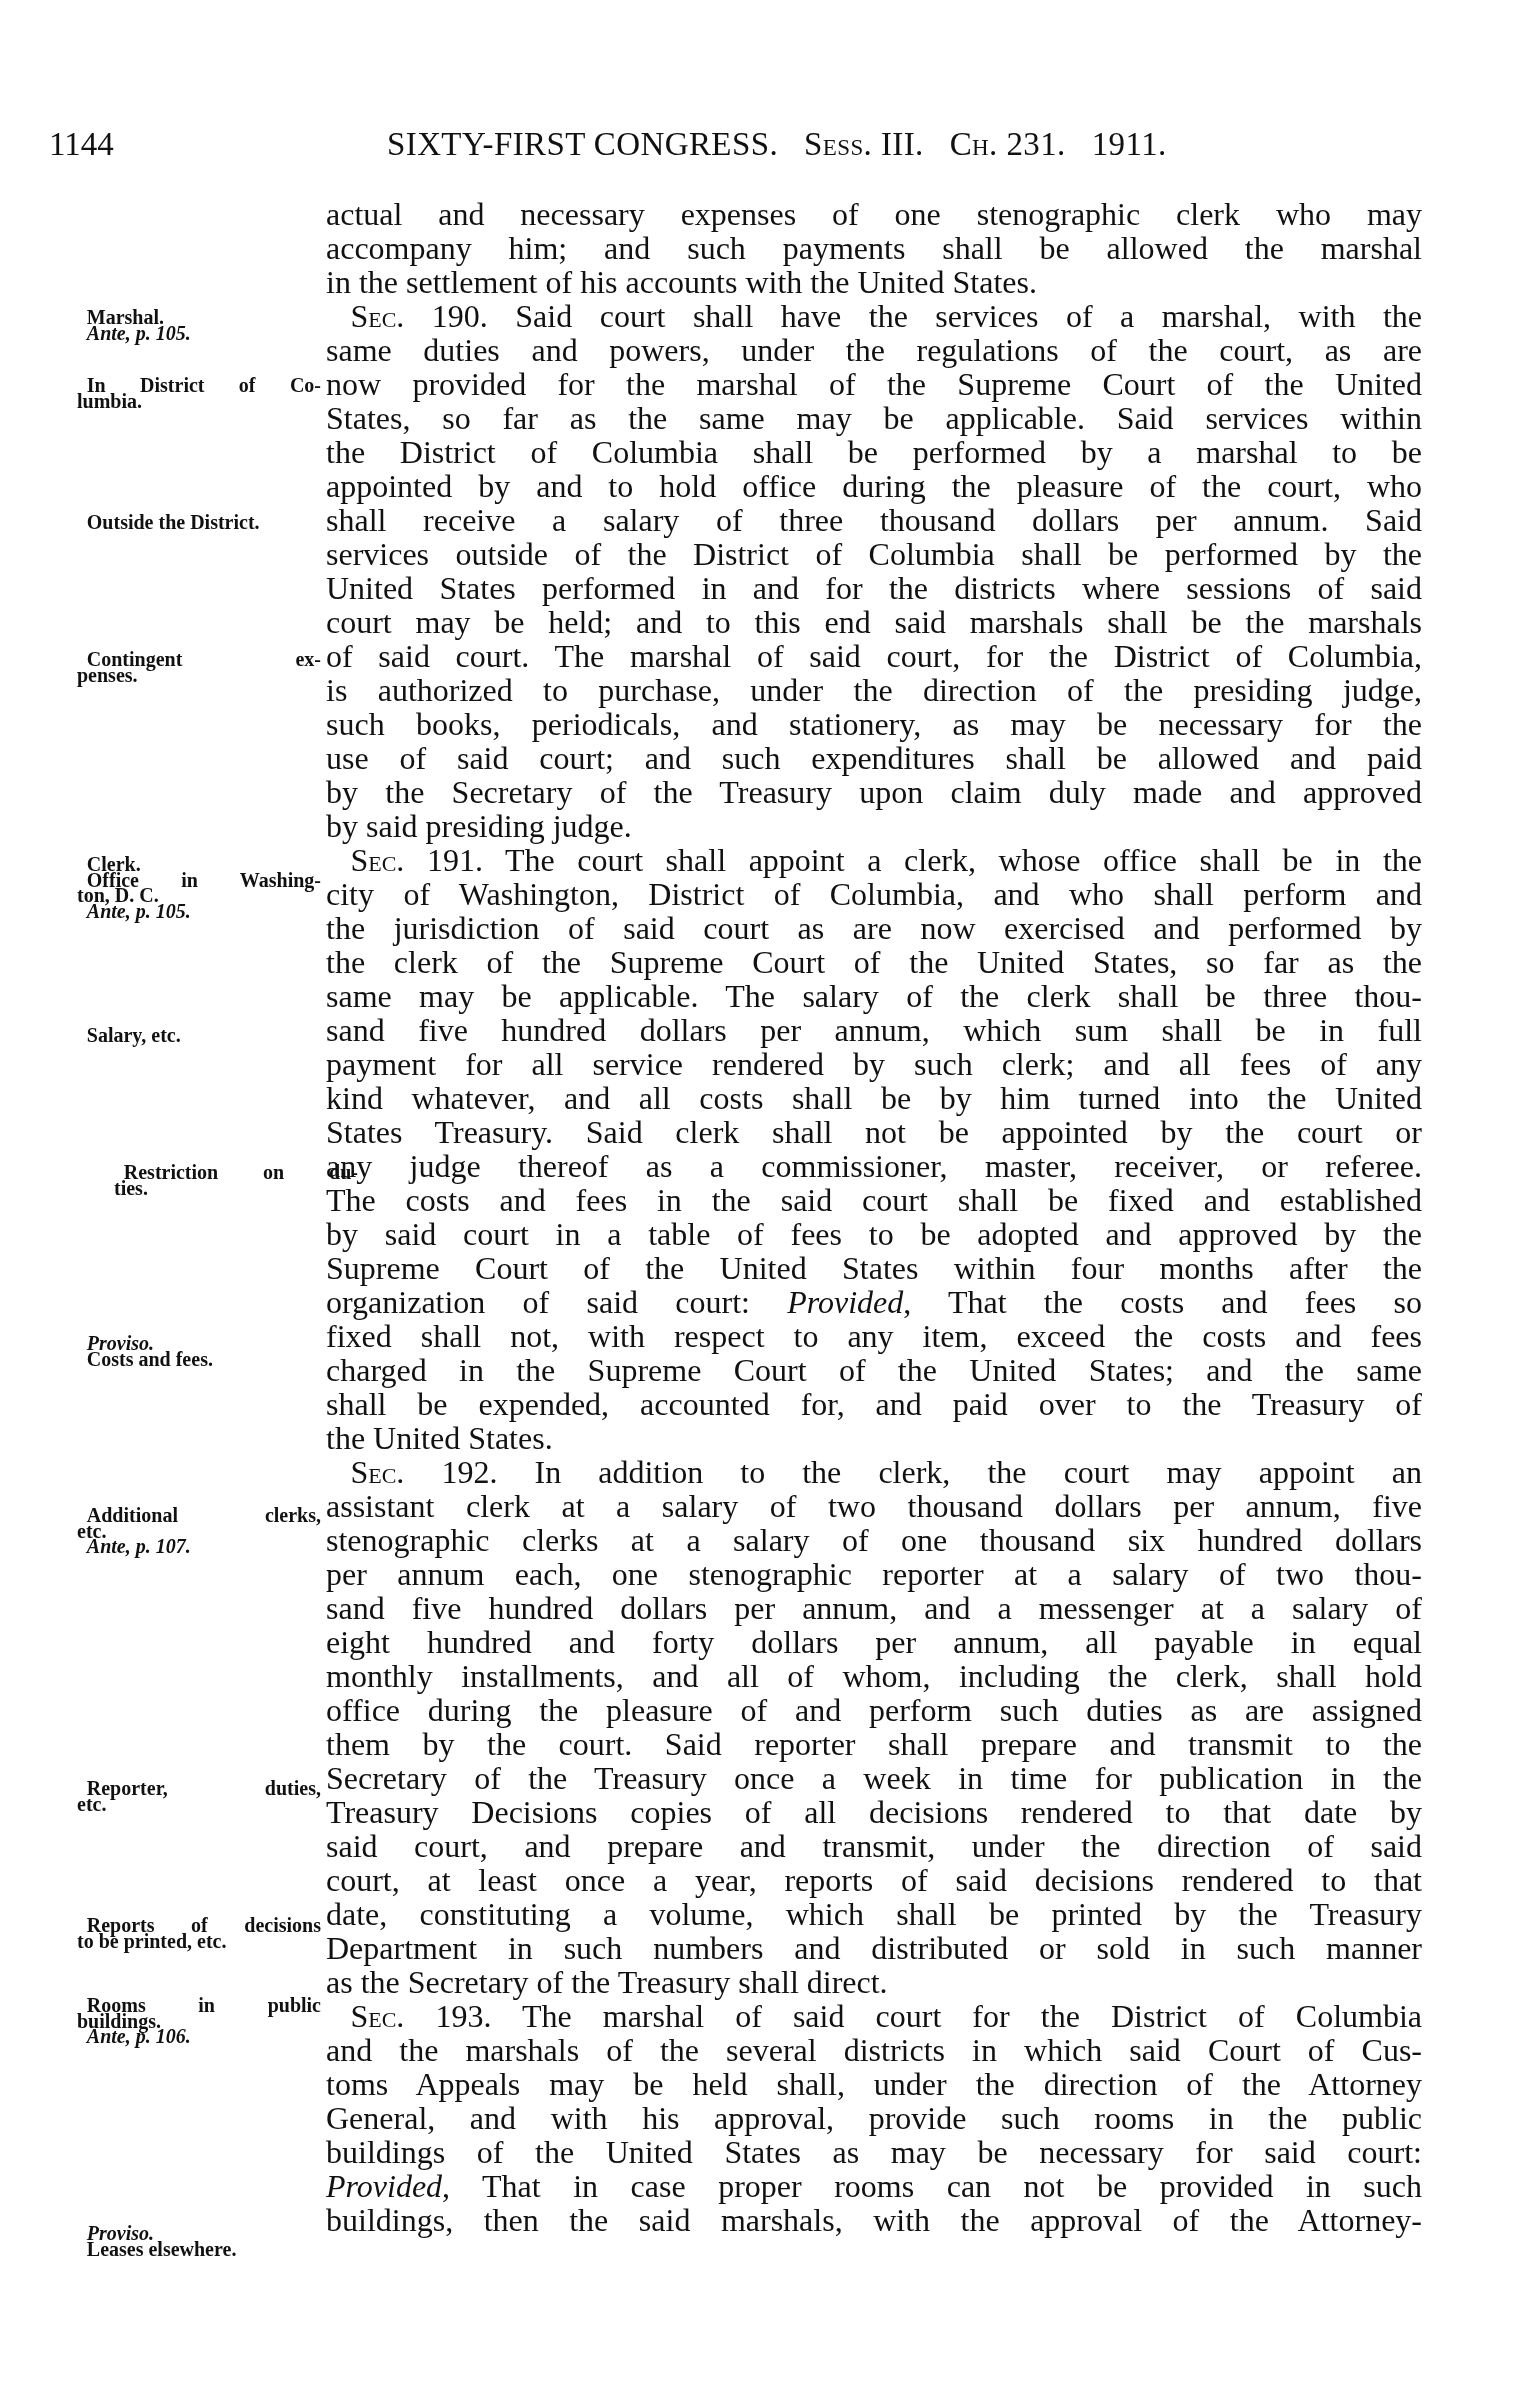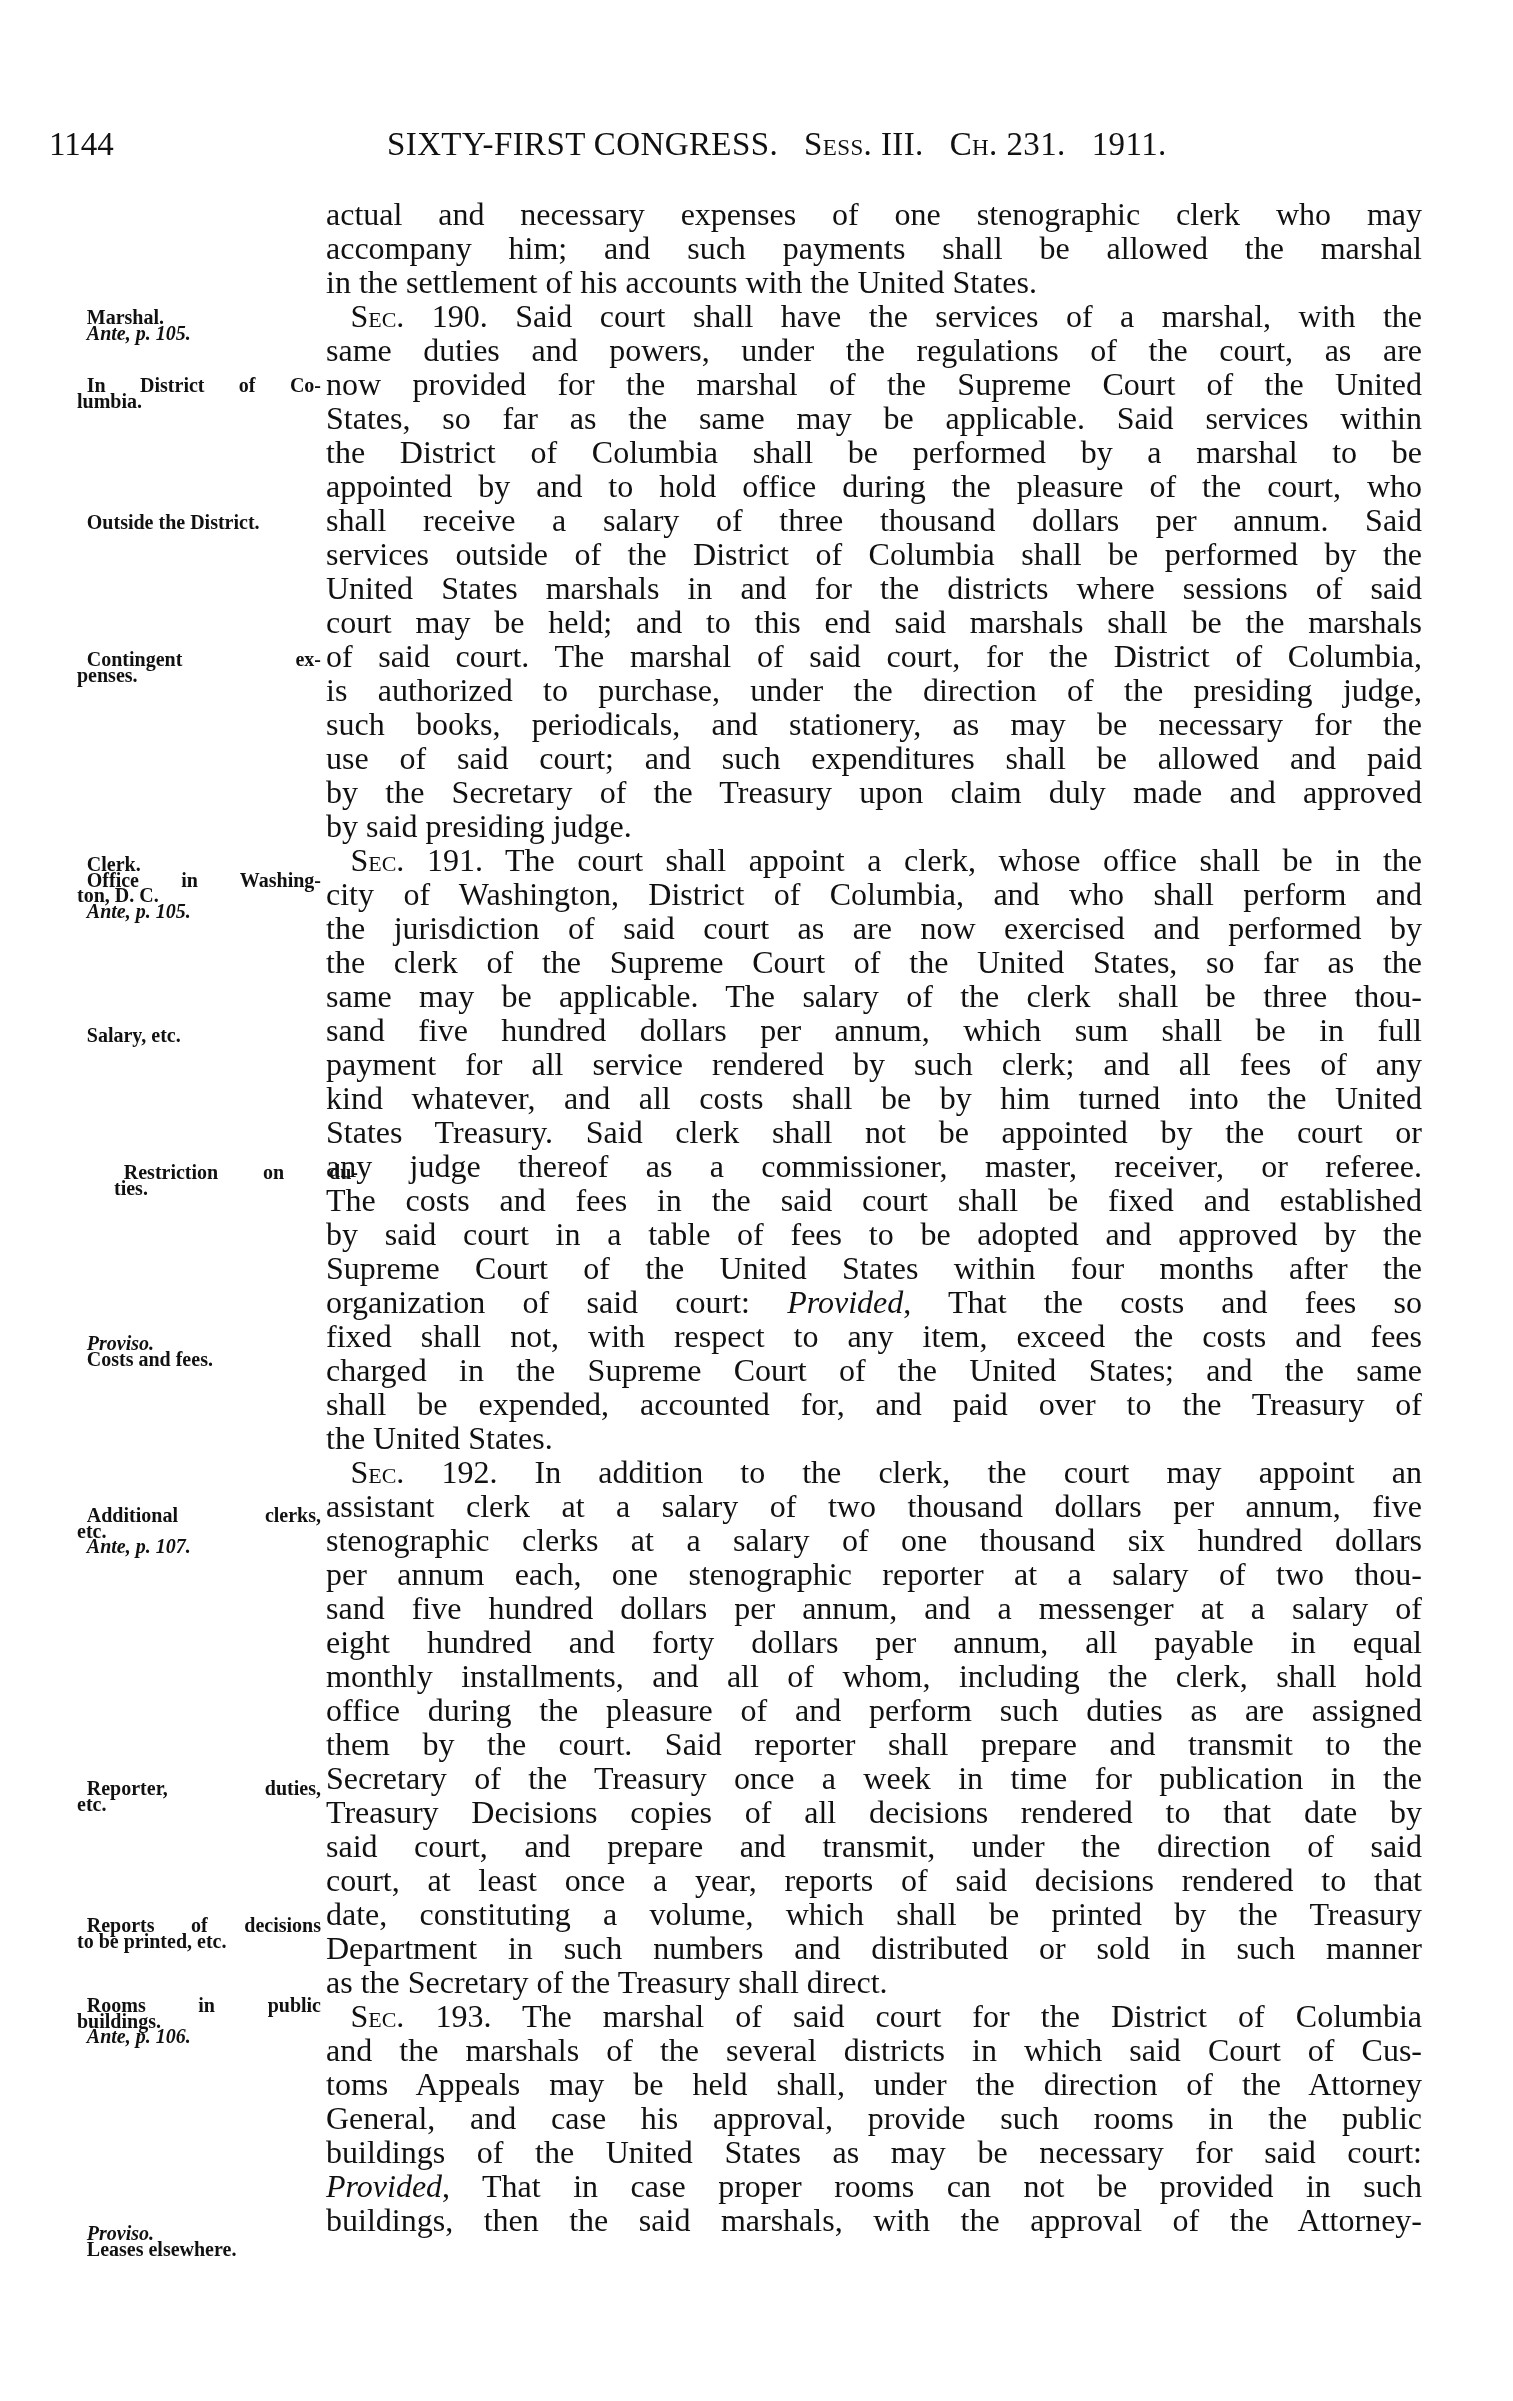--- a/index.html
+++ b/index.html
@@ -39,21 +39,21 @@
       <div class="ln">accompany him; and such payments shall be allowed the marshal</div>
       <div class="ln last">in the settlement of his accounts with the United States.</div>
       <div class="ln indent"><span class="sec">Sec. 190.</span> Said court shall have the services of a marshal, with the</div>
       <div class="ln">same duties and powers, under the regulations of the court, as are</div>
       <div class="ln">now provided for the marshal of the Supreme Court of the United</div>
       <div class="ln">States, so far as the same may be applicable.  Said services within</div>
       <div class="ln">the District of Columbia shall be performed by a marshal to be</div>
       <div class="ln">appointed by and to hold office during the pleasure of the court, who</div>
       <div class="ln">shall receive a salary of three thousand dollars per annum.  Said</div>
       <div class="ln">services outside of the District of Columbia shall be performed by the</div>
-      <div class="ln">United States marshals in and for the districts where sessions of said</div>
+      <div class="ln">United States performed in and for the districts where sessions of said</div>
       <div class="ln">court may be held; and to this end said marshals shall be the marshals</div>
       <div class="ln">of said court.  The marshal of said court, for the District of Columbia,</div>
       <div class="ln">is authorized to purchase, under the direction of the presiding judge,</div>
       <div class="ln">such books, periodicals, and stationery, as may be necessary for the</div>
       <div class="ln">use of said court; and such expenditures shall be allowed and paid</div>
       <div class="ln">by the Secretary of the Treasury upon claim duly made and approved</div>
       <div class="ln last">by said presiding judge.</div>
       <div class="ln indent"><span class="sec">Sec. 191.</span> The court shall appoint a clerk, whose office shall be in the</div>
       <div class="ln">city of Washington, District of Columbia, and who shall perform and</div>
       <div class="ln">the jurisdiction of said court as are now exercised and performed by</div>
@@ -84,21 +84,21 @@
       <div class="ln">Secretary of the Treasury once a week in time for publication in the</div>
       <div class="ln">Treasury Decisions copies of all decisions rendered to that date by</div>
       <div class="ln">said court, and prepare and transmit, under the direction of said</div>
       <div class="ln">court, at least once a year, reports of said decisions rendered to that</div>
       <div class="ln">date, constituting a volume, which shall be printed by the Treasury</div>
       <div class="ln">Department in such numbers and distributed or sold in such manner</div>
       <div class="ln last">as the Secretary of the Treasury shall direct.</div>
       <div class="ln indent"><span class="sec">Sec. 193.</span> The marshal of said court for the District of Columbia</div>
       <div class="ln">and the marshals of the several districts in which said Court of Cus-</div>
       <div class="ln">toms Appeals may be held shall, under the direction of the Attorney</div>
-      <div class="ln">General, and case his approval, provide such rooms in the public</div>
+      <div class="ln">General, and with his approval, provide such rooms in the public</div>
       <div class="ln">buildings of the United States as may be necessary for said court:</div>
       <div class="ln"><em>Provided</em>, That in case proper rooms can not be provided in such</div>
       <div class="ln">buildings, then the said marshals, with the approval of the Attorney-</div>
     </div>
 
   <div id="margin-notes">
       <div class="note" style="top: 310px;">
         <span class="l1 solo">Marshal.</span>
         <span class="it">Ante, p. 105.</span>
       </div>

